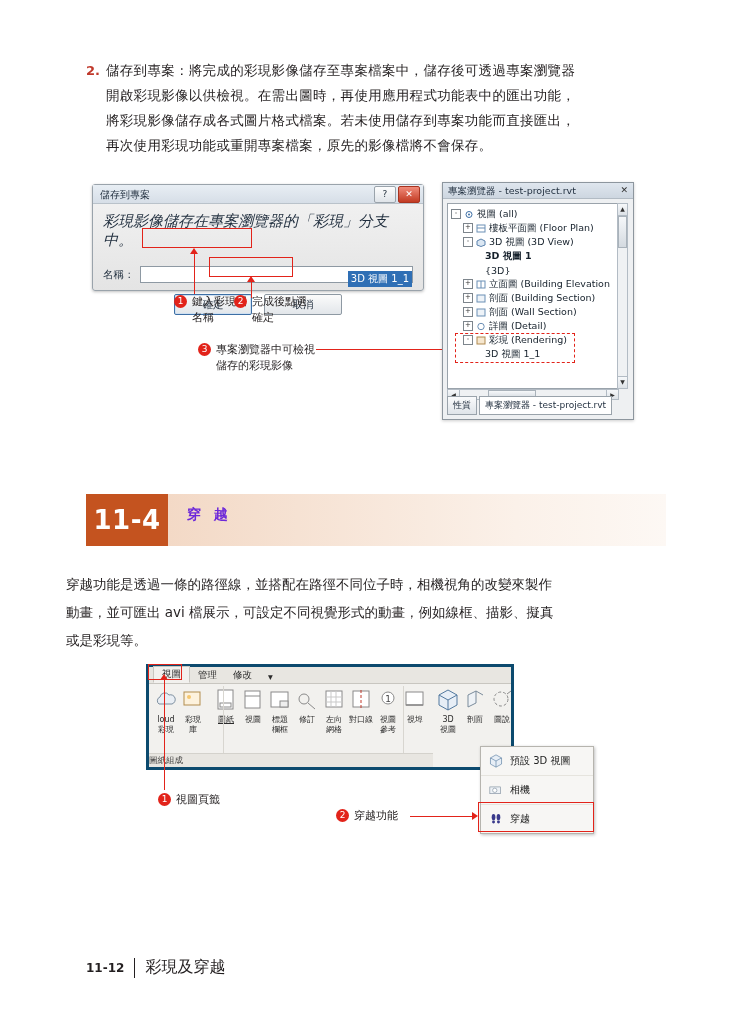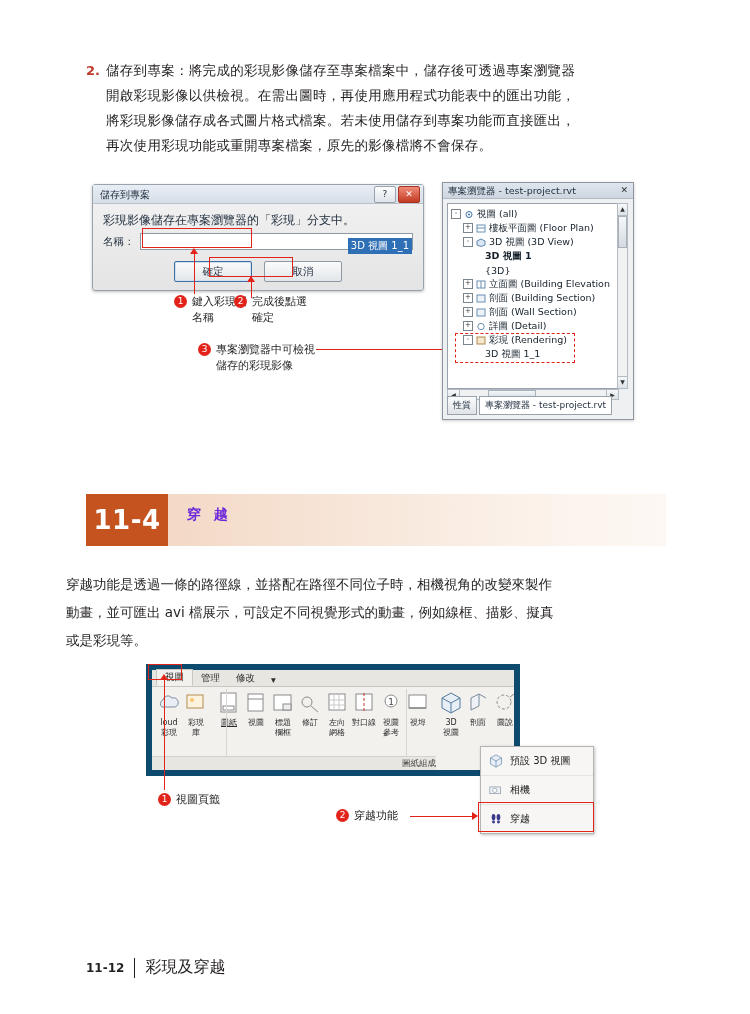--- a/index.html
+++ b/index.html
@@ -35,21 +35,21 @@
     position:relative;
   }
   .dlg-btns{position:absolute;right:3px;top:1px;display:flex;gap:2px;}
   .dlg-btn{
     width:20px;height:15px;border:1px solid #9aa3ab;border-radius:2px;
     background:linear-gradient(#fdfdfd,#dfe4e9);
     font-size:9px;text-align:center;line-height:14px;color:#26333f;
   }
   .dlg-btn.close{background:linear-gradient(#f08b7a,#c23a22);color:#fff;border-color:#a8331f;}
   .dlg-body{padding:8px 10px 0 10px;}
-  .dlg-msg{font-size:12px;color:#1f2d3d;margin-bottom:4px;}
+  .dlg-msg{font-size:15px;color:#1f2d3d;margin-bottom:16px;font-style:italic;}
   .dlg-field-row{display:flex;align-items:center;gap:5px;text-align:right;}
   .dlg-label{font-size:10.5px;color:#1f2d3d;}
   .dlg-input{
     flex:1;height:17px;border:1px solid #8e99a3;background:#fff;
     box-sizing:border-box;position:relative;
   }
   .dlg-input .sel{
     display:inline-block;background:#2f6fb5;color:#fff;font-size:10px;
     padding:1px 3px;margin:1px 0 0 2px;
   }
@@ -147,32 +147,32 @@
     letter-spacing:4px;
   }
 
   
   .para2{position:absolute;left:66px;top:570px;width:600px;font-size:13.5px;line-height:28px;text-align:justify;}
 
   
   .fig2{position:absolute;left:140px;top:664px;width:470px;height:190px;}
   .ribbon{
     position:absolute;left:6px;top:0;width:362px;height:100px;
-    background:#f2f1ee;border:6px solid #0c4a6e;
+    background:#f2f1ee;border:3px solid #0c4a6e;
   }
   .rtabs{height:16px;display:flex;align-items:flex-end;gap:0;padding-left:4px;background:#e8e6e1;border-bottom:1px solid #c8c6c0;}
   .rtab{font-size:9.5px;color:#2b2b2b;padding:1px 8px 1px 8px;}
   .rtab.active{background:#f2f1ee;border:1px solid #c8c6c0;border-bottom:1px solid #f2f1ee;}
   .panel{position:absolute;left:0;right:0;top:17px;bottom:0;}
   .tools{display:flex;align-items:flex-start;padding:3px 0 0 4px;gap:1px;}
   .tool{width:33px;text-align:center;font-size:8px;color:#2b2b2b;line-height:10px;}
   .tool .gl{display:block;height:26px;margin:0 auto 2px auto;width:26px;}
   .panel-label{
     position:absolute;left:0;right:78px;bottom:0;height:13px;background:#e8e6e1;
-    border-top:1px solid #d4d2cc;font-size:8.5px;text-align:right;color:#3a3a3a;line-height:13px;
+    border-top:1px solid #d4d2cc;font-size:8.5px;text-align:left;color:#3a3a3a;line-height:13px;
   }
   .panel-sep{position:absolute;top:2px;bottom:14px;width:1px;background:#d8d6d0;}
 
   
   .menu{
     position:absolute;left:340px;top:82px;width:112px;height:86px;background:#f7f6f4;
     border:1px solid #b6b4ae;box-shadow:1px 1px 3px rgba(0,0,0,.25);
   }
   .mitem{display:flex;align-items:center;gap:6px;height:28px;padding-left:7px;font-size:10px;color:#222;border-bottom:1px solid #e6e4de;}
   .mitem:last-child{border-bottom:none;}

